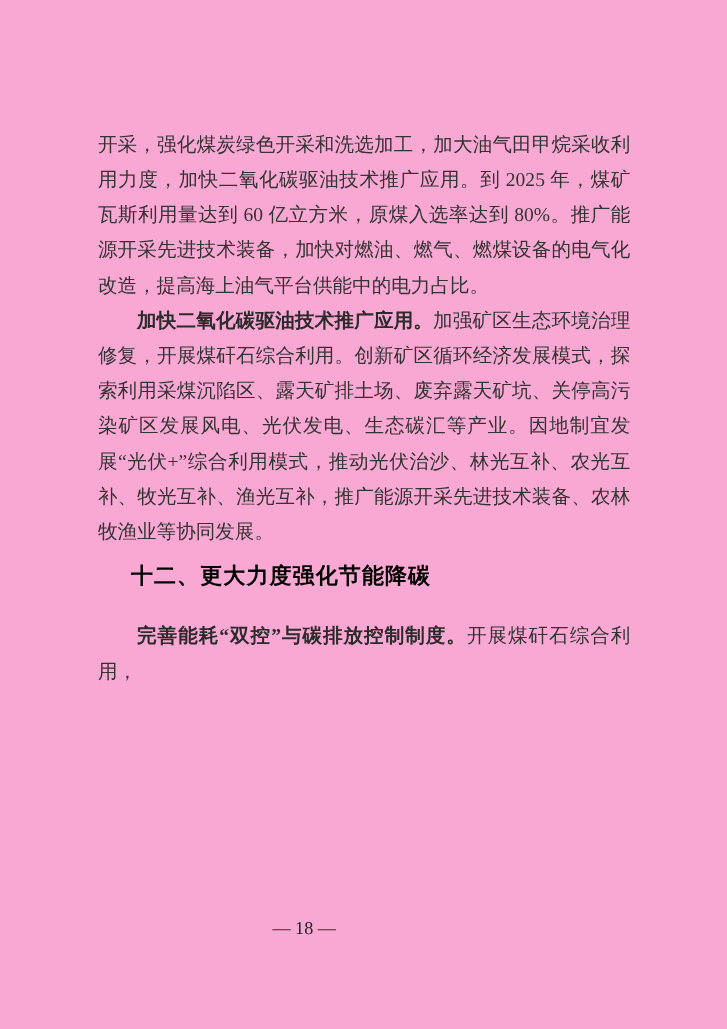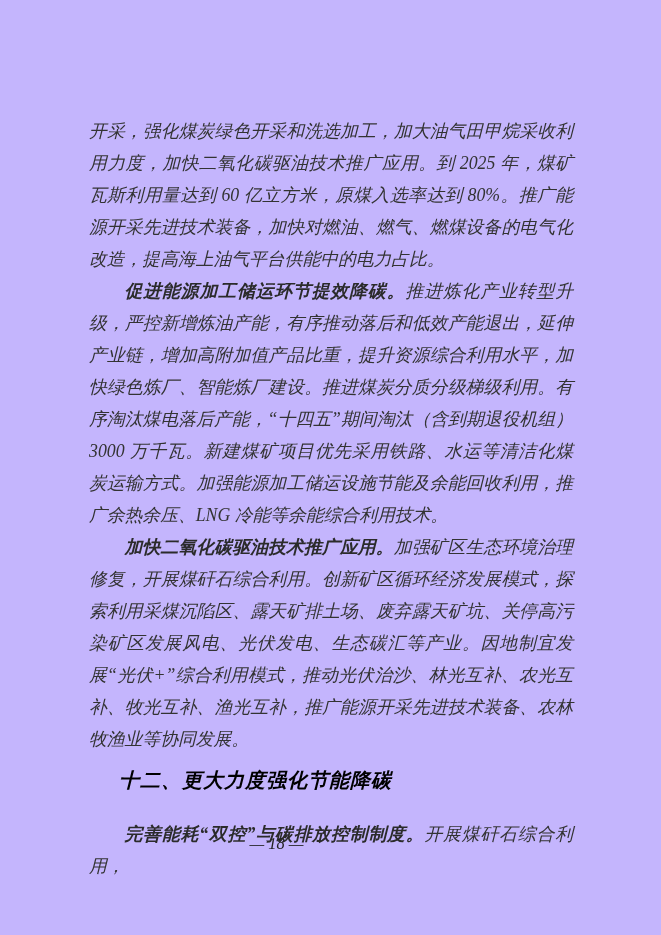--- a/index.html
+++ b/index.html
@@ -10,22 +10,21 @@
   body {
     width: 661px;
     height: 935px;
     overflow: hidden;
     font-family: "Liberation Serif", "DejaVu Serif", serif;
   }
   .page {
     position: relative;
     width: 661px;
     height: 935px;
-    background: #c4b5fd;
-    font-style: italic;
+    background: #f9a8d4;
   }
   .content {
     position: absolute;
     left: 89px;
     top: 115px;
     width: 484px;
     font-size: 17.8px;
     line-height: 32px;
     color: #333333;
     text-align: justify;
@@ -66,21 +65,20 @@
   }
 </style>
 </head>
 <body>
 
 <div class="page">
   <div class="content">
 
     <p class="para no-indent"><span class="lead"></span><span>开采，强化煤炭绿色开采和洗选加工，加大油气田甲烷采收利用力度，加快二氧化碳驱油技术推广应用。到 2025 年，煤矿瓦斯利用量达到 60 亿立方米，原煤入选率达到 80%。推广能源开采先进技术装备，加快对燃油、燃气、燃煤设备的电气化改造，提高海上油气平台供能中的电力占比。</span></p>
 
-    <p class="para"><span class="lead">促进能源加工储运环节提效降碳。</span><span>推进炼化产业转型升级，严控新增炼油产能，有序推动落后和低效产能退出，延伸产业链，增加高附加值产品比重，提升资源综合利用水平，加快绿色炼厂、智能炼厂建设。推进煤炭分质分级梯级利用。有序淘汰煤电落后产能，“十四五”期间淘汰（含到期退役机组）3000 万千瓦。新建煤矿项目优先采用铁路、水运等清洁化煤炭运输方式。加强能源加工储运设施节能及余能回收利用，推广余热余压、LNG 冷能等余能综合利用技术。</span></p>
 
     <p class="para"><span class="lead">加快二氧化碳驱油技术推广应用。</span><span>加强矿区生态环境治理修复，开展煤矸石综合利用。创新矿区循环经济发展模式，探索利用采煤沉陷区、露天矿排土场、废弃露天矿坑、关停高污染矿区发展风电、光伏发电、生态碳汇等产业。因地制宜发展“光伏+”综合利用模式，推动光伏治沙、林光互补、农光互补、牧光互补、渔光互补，推广能源开采先进技术装备、农林牧渔业等协同发展。</span></p>
 
     <div class="section-heading">十二、更大力度强化节能降碳</div>
 
     <p class="para"><span class="lead">完善能耗“双控”与碳排放控制制度。</span><span>开展煤矸石综合利用，</span></p>
 
   </div>
 
   <div class="footer">— 18 —</div>

